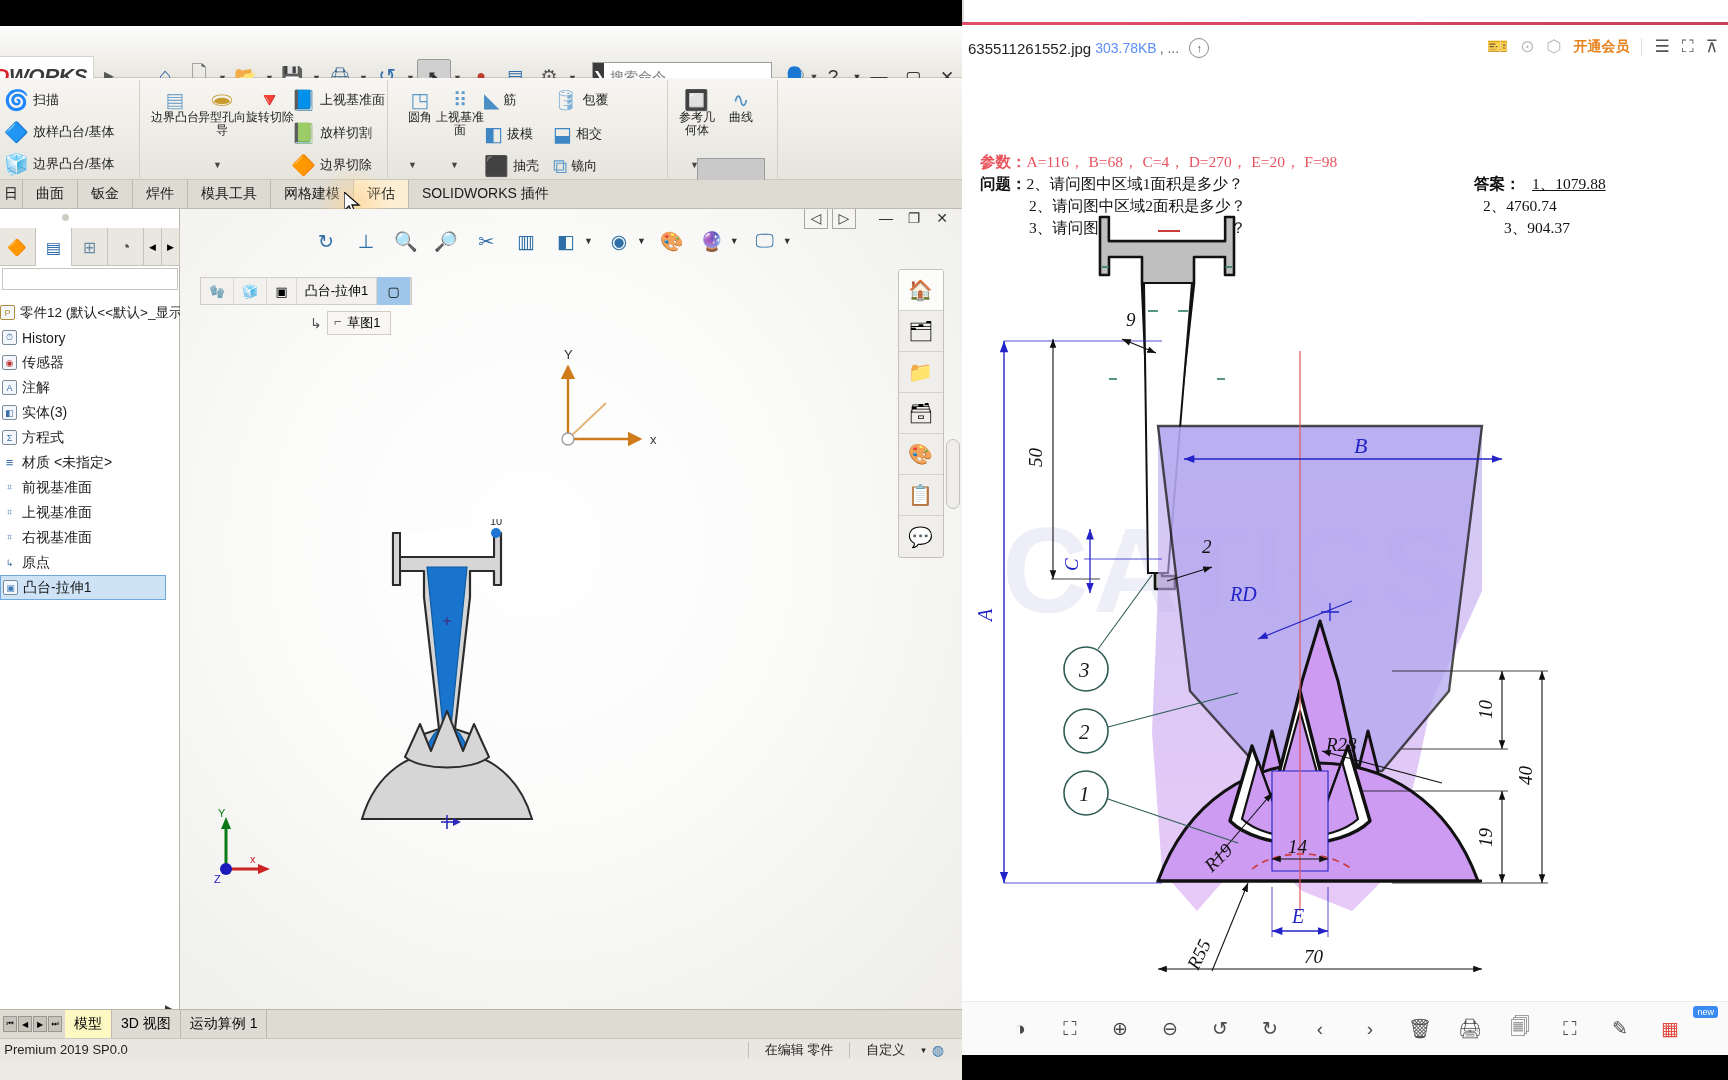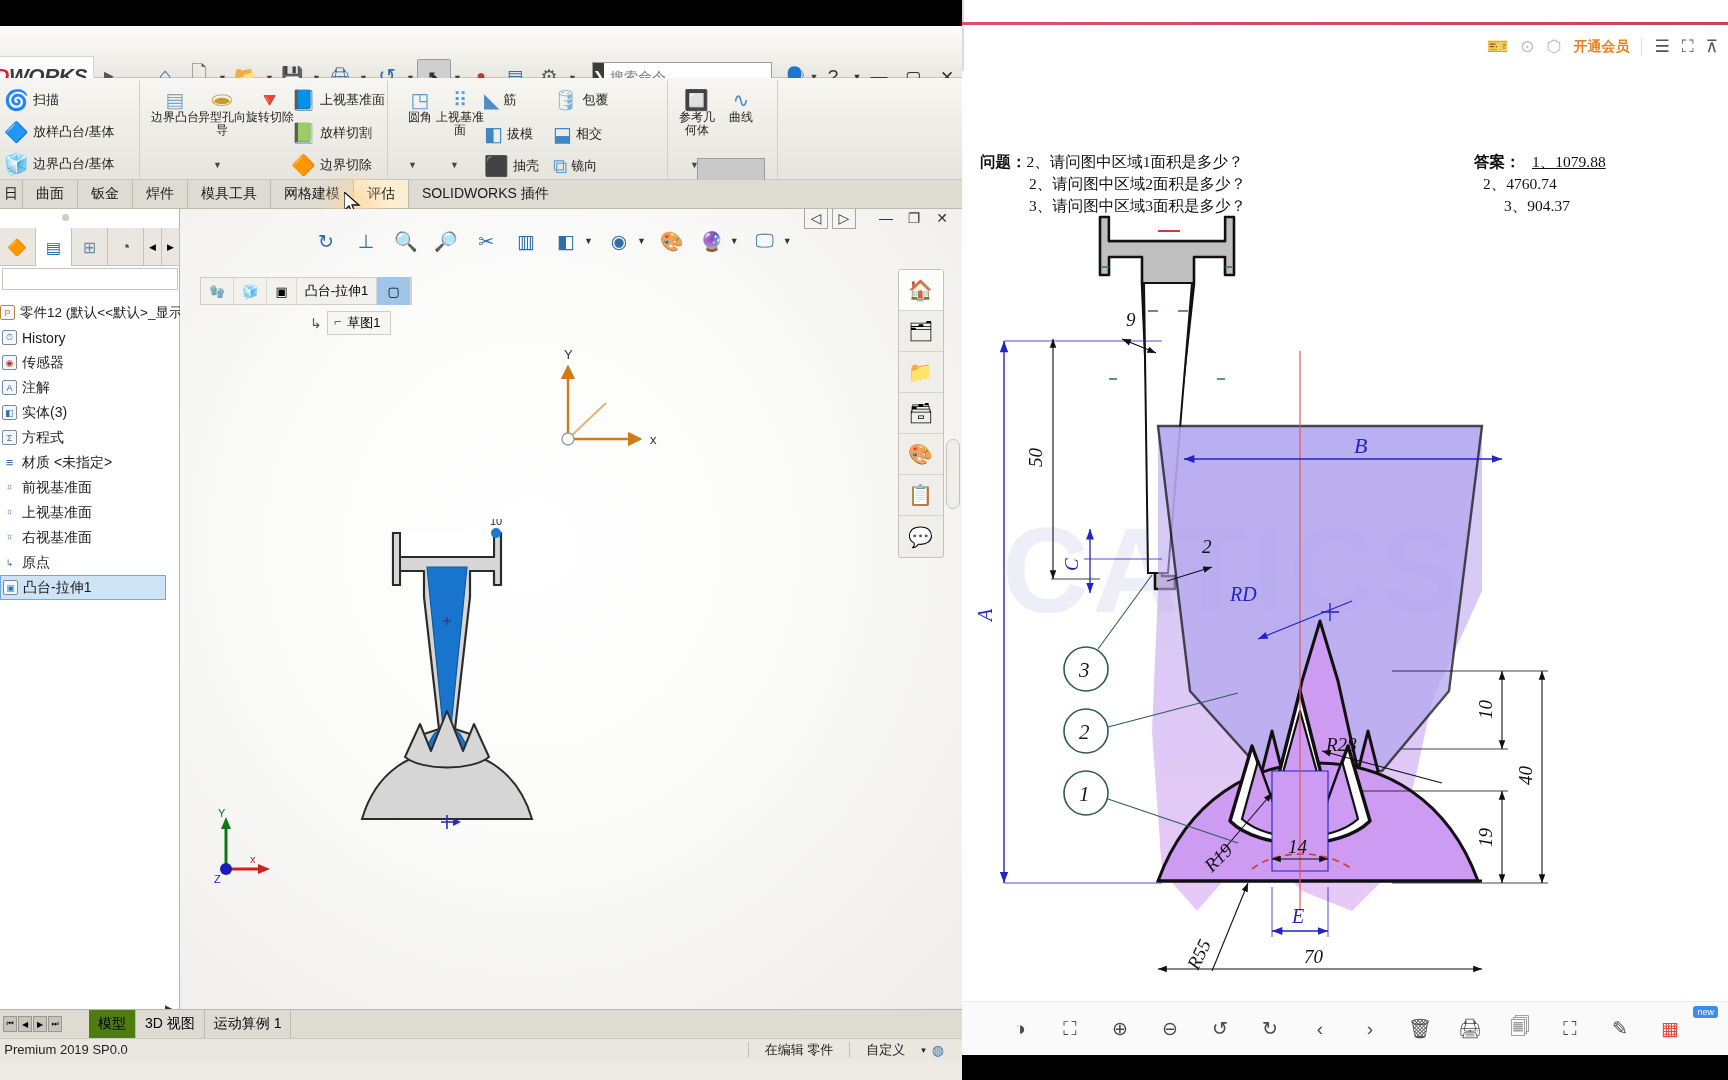--- a/index.html
+++ b/index.html
@@ -144,21 +144,21 @@
   .rbar-pull { position:absolute; right:2px; top:230px; width:14px; height:70px;
                background:#efeeea; border:1px solid #c4c1b9; border-radius:7px; }
 
   
   .btabs { position:absolute; left:0; top:1009px; width:962px; height:29px;
            background:#dedbd2; border-top:1px solid #b9b6ad; display:flex; align-items:stretch; font-size:14px;}
   .navbtns { display:flex; align-items:center; padding:0 3px; gap:1px; }
   .navb { width:14px; height:16px; border:1px solid #9a978f; background:#c8c5bd;
           font-size:8px; display:flex; align-items:center; justify-content:center; cursor:pointer; }
   .btab { padding:0 9px; display:flex; align-items:center; cursor:pointer; border-right:1px solid #bdbab1;}
-  .btab.active { background:#4d7c0f;margin-left:24px; }
+  .btab.active { background:#fef9c3; }
   .statusbar { position:absolute; left:0; top:1038px; width:962px; height:22px;
                background:#e9e7e0; border-top:1px solid #cbc8bf; font-size:13px; color:#222;
                display:flex; align-items:center; }
   .sb-sep { width:1px; height:16px; background:#c2bfb6; }
 
   
   #viewer { position:absolute; left:962px; top:0; width:766px; height:1080px; background:#fff; overflow:hidden; }
   .v-topline { position:absolute; left:0; top:22px; width:766px; height:3px;
                background:linear-gradient(90deg,#e44d6a,#c8415c); }
   .v-header { position:absolute; left:0; top:25px; width:766px; height:46px; background:#fff;
@@ -562,36 +562,46 @@
       <span style="padding:0 16px;">自定义</span>
       <span style="padding-right:6px;font-size:9px;">▾</span>
       <span style="padding-right:18px;font-size:14px;color:#2f6fad;">◍</span>
     </div>
   </div>
 
   <div id="viewer">
     <div class="v-leftedge"></div>
     <div class="v-topline"></div>
 
+    <div class="v-header">
+      <span class="v-fname" style="margin-left:6px;">635511261552.jpg</span>
+      <span class="v-fsize">303.78KB</span>
+      <span class="v-dots">, ...</span>
+      <span class="v-upload">↑</span>
+    </div>
     <div class="v-right">
       <span class="v-ic" style="color:#7a9c5a;">🎫</span>
       <span class="v-ic" style="color:#b9b9b9;">⊙</span>
       <span class="v-ic" style="color:#b9b9b9;">⬡</span>
       <span class="vip">开通会员</span>
       <span class="v-divider"></span>
       <span class="v-ic">☰</span>
       <span class="v-ic">⛶</span>
       <span class="v-ic">⊼</span>
     </div>
 
     <div class="v-canvas">
 
       <div class="wm" style="left:40px;top:430px;font-size:120px;letter-spacing:4px;color:#cfcfec;opacity:.35;">CATICS</div>
 
       <div class="qtext">
+        <div class="qrow">
+          <span class="qlabel qparam">参数：</span>
+          <span class="qparam">A=116， B=68， C=4， D=270， E=20， F=98</span>
+        </div>
         <div class="qrow">
           <span class="qlabel">问题：</span>
           <span>2、请问图中区域1面积是多少？</span>
           <span style="position:absolute;left:494px;font-weight:bold;">答案：</span>
           <span style="position:absolute;left:552px;text-decoration:underline;">1、1079.88</span>
         </div>
         <div class="qrow" style="padding-left:49px;">
           <span>2、请问图中区域2面积是多少？</span>
           <span style="position:absolute;left:503px;">2、4760.74</span>
         </div>

